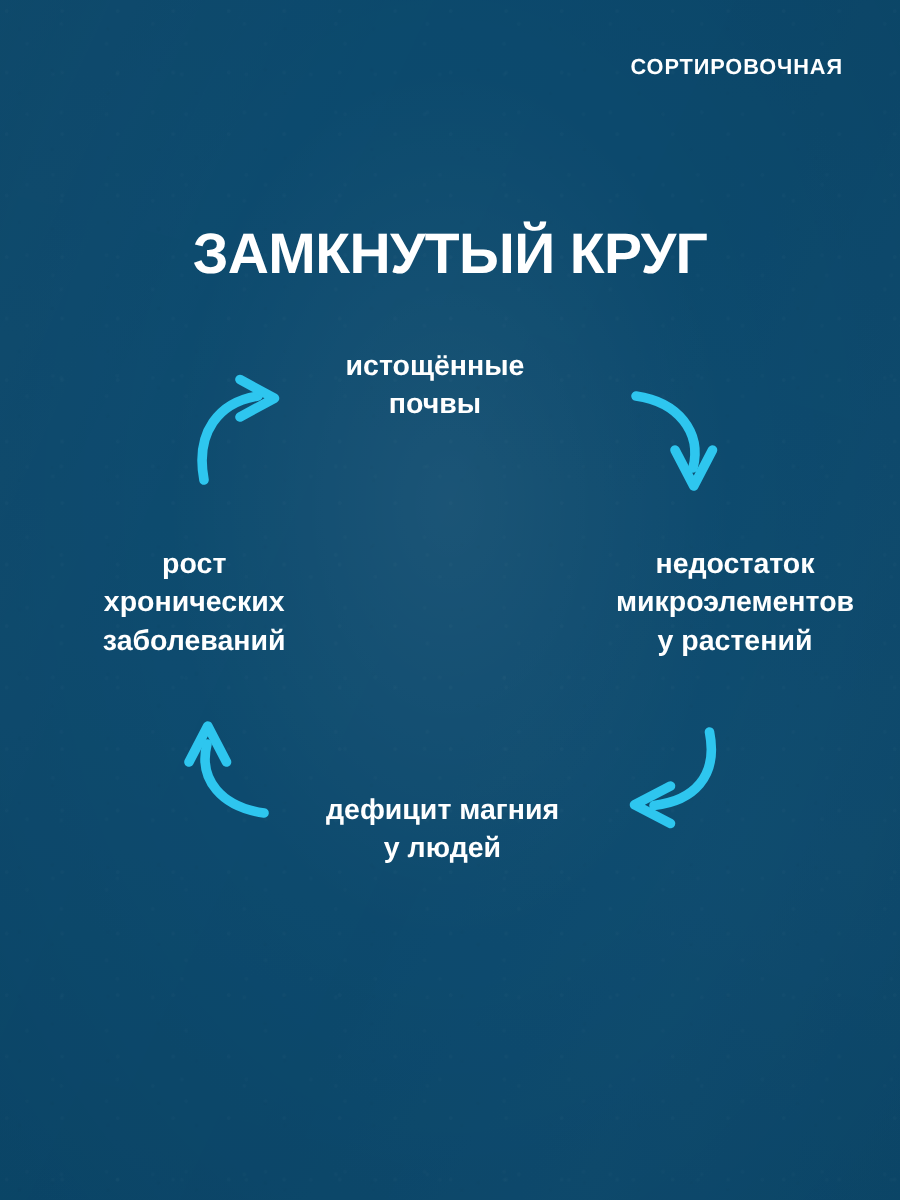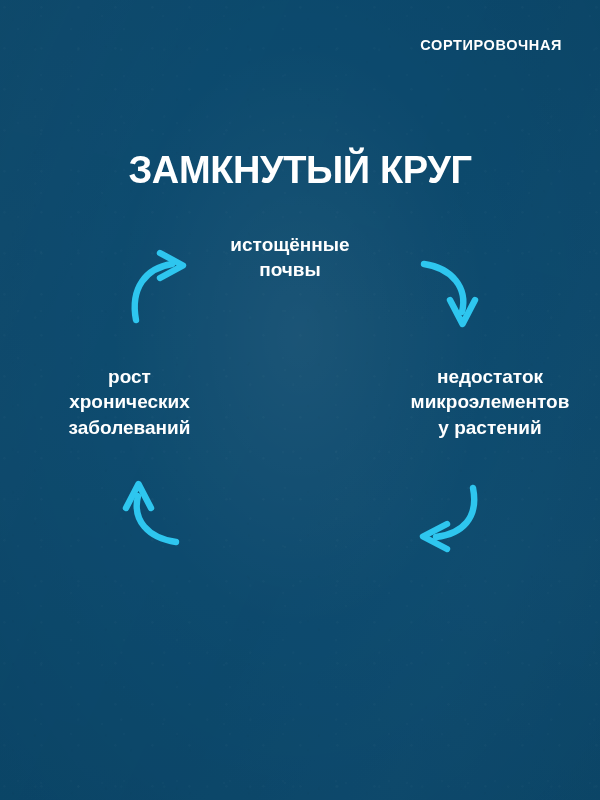--- a/index.html
+++ b/index.html
@@ -164,19 +164,21 @@
       </g>
     </svg>
 
     <div class="node" id="node-soil">истощённые
 почвы</div>
 
     <div class="node" id="node-plants">недостаток
 микроэлементов
 у растений</div>
 
+    <div class="node" id="node-humans">дефицит магния
+у людей</div>
 
     <div class="node" id="node-disease">рост
 хронических
 заболеваний</div>
 
   </div>
 </div>
 
 </body></html>

